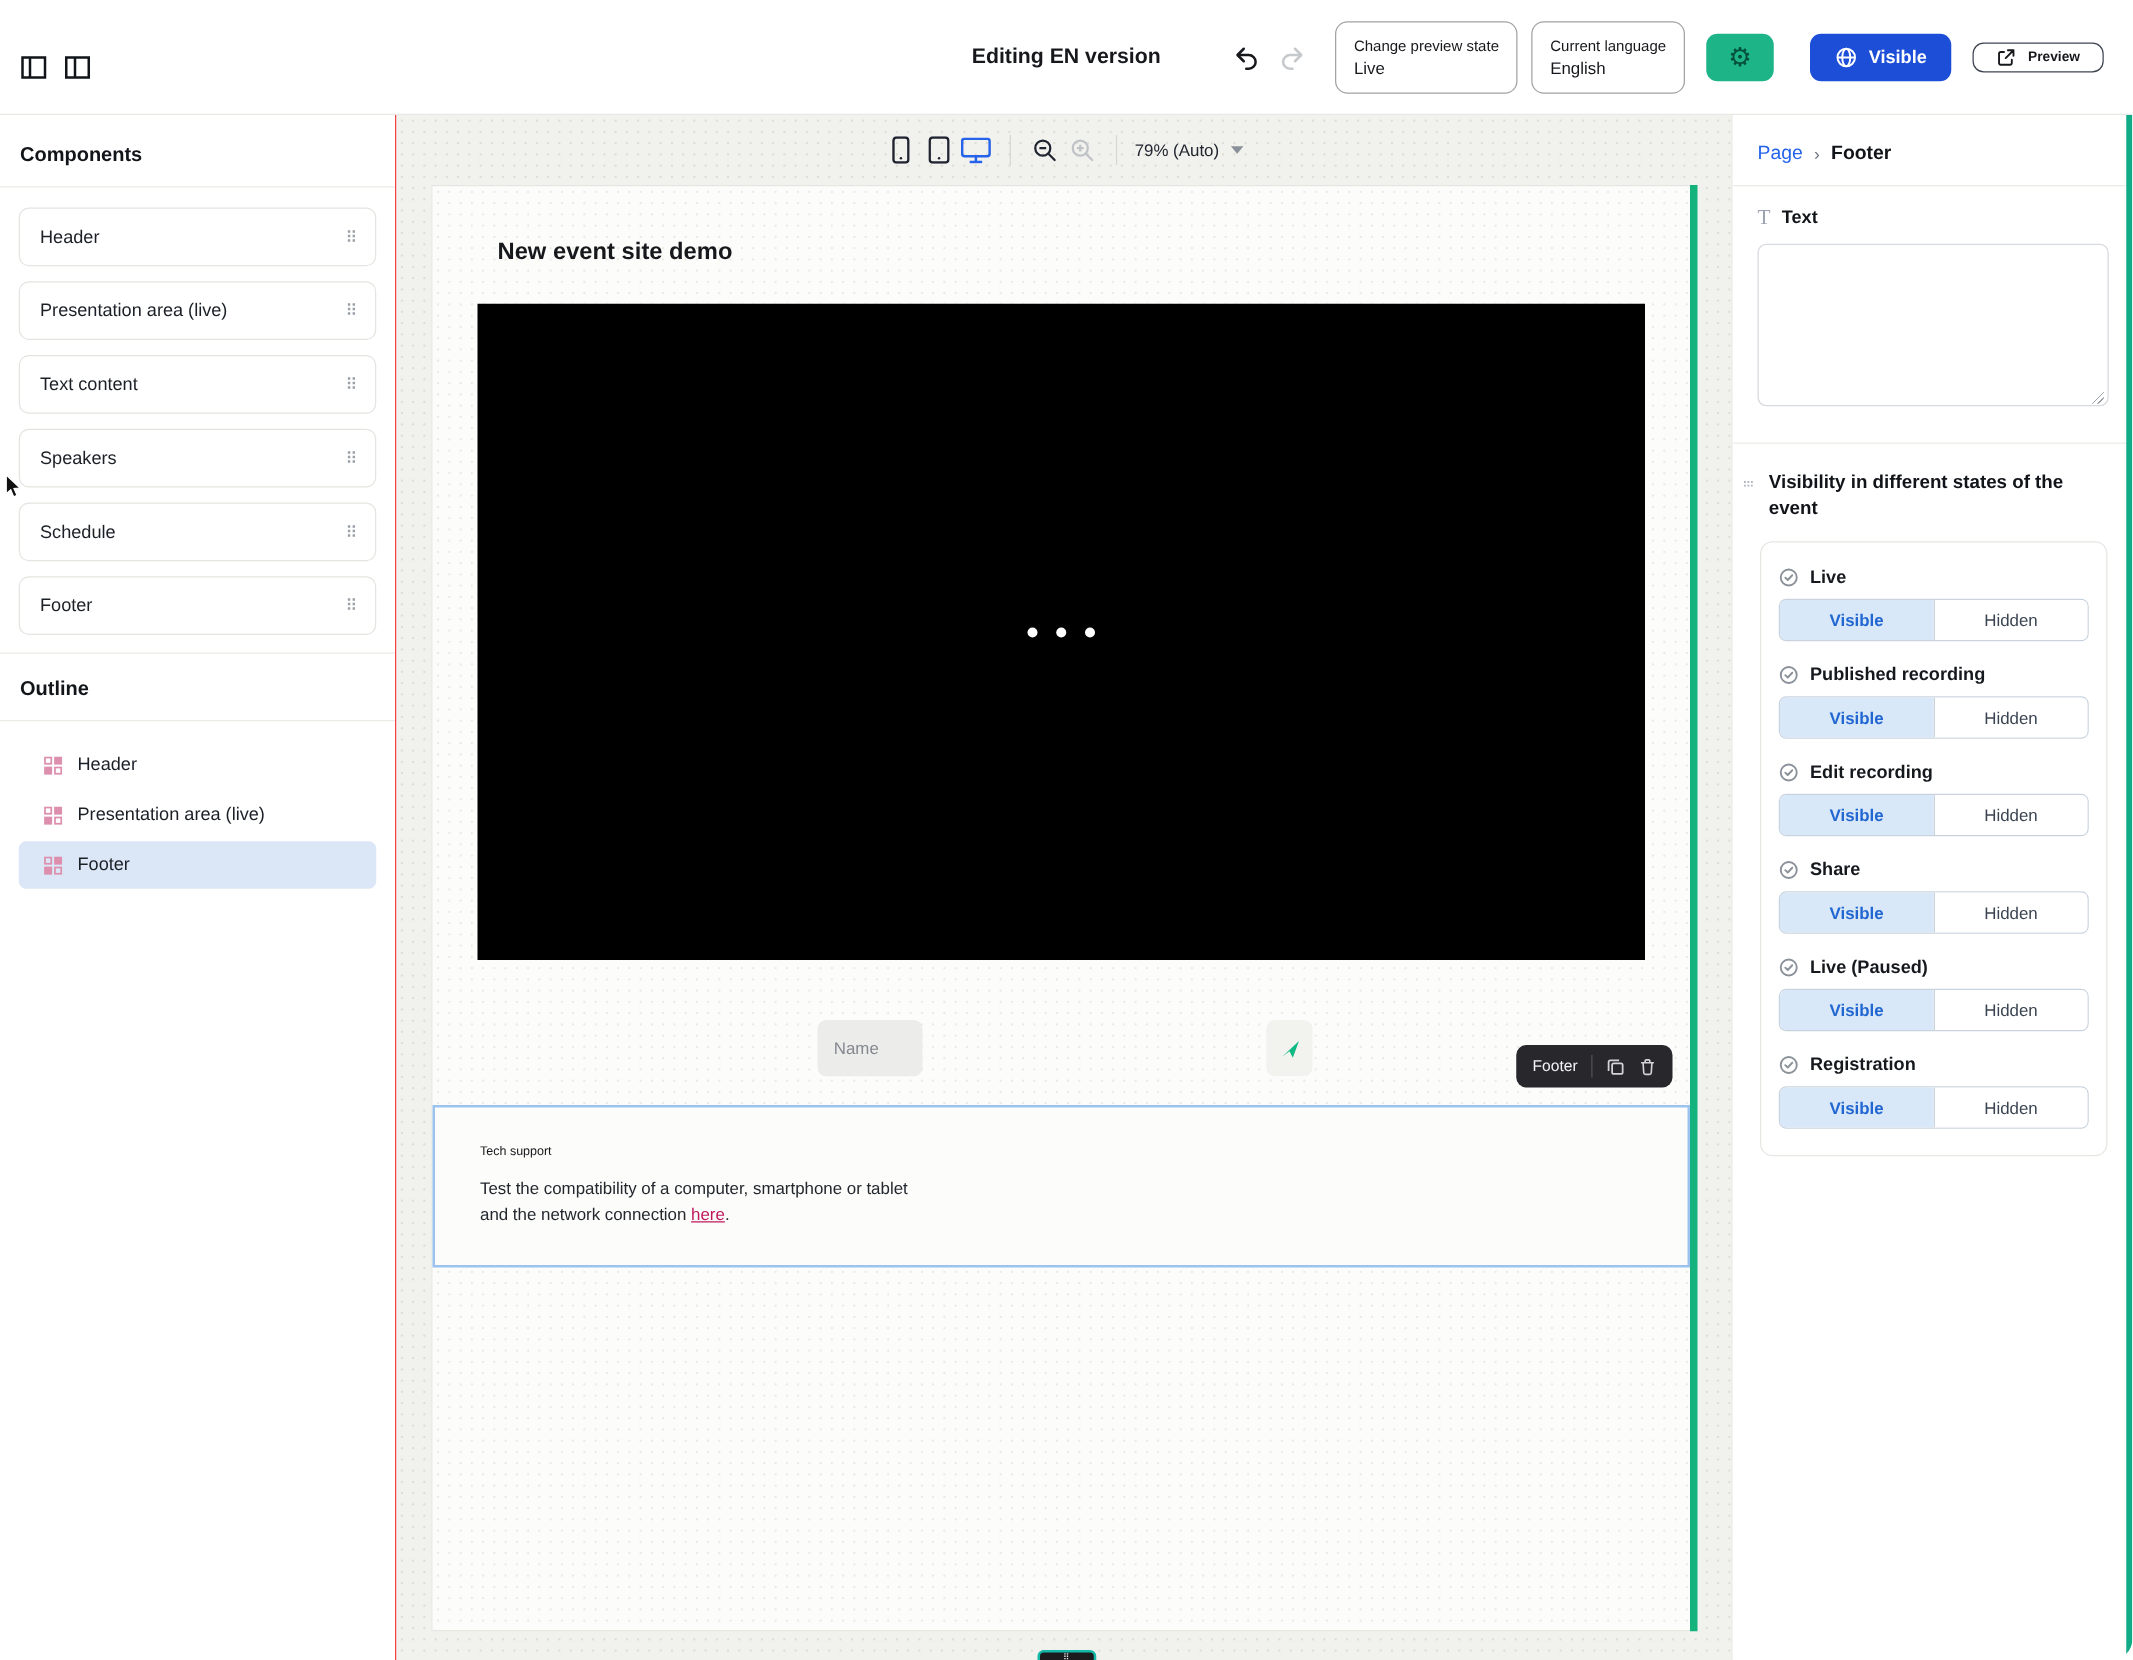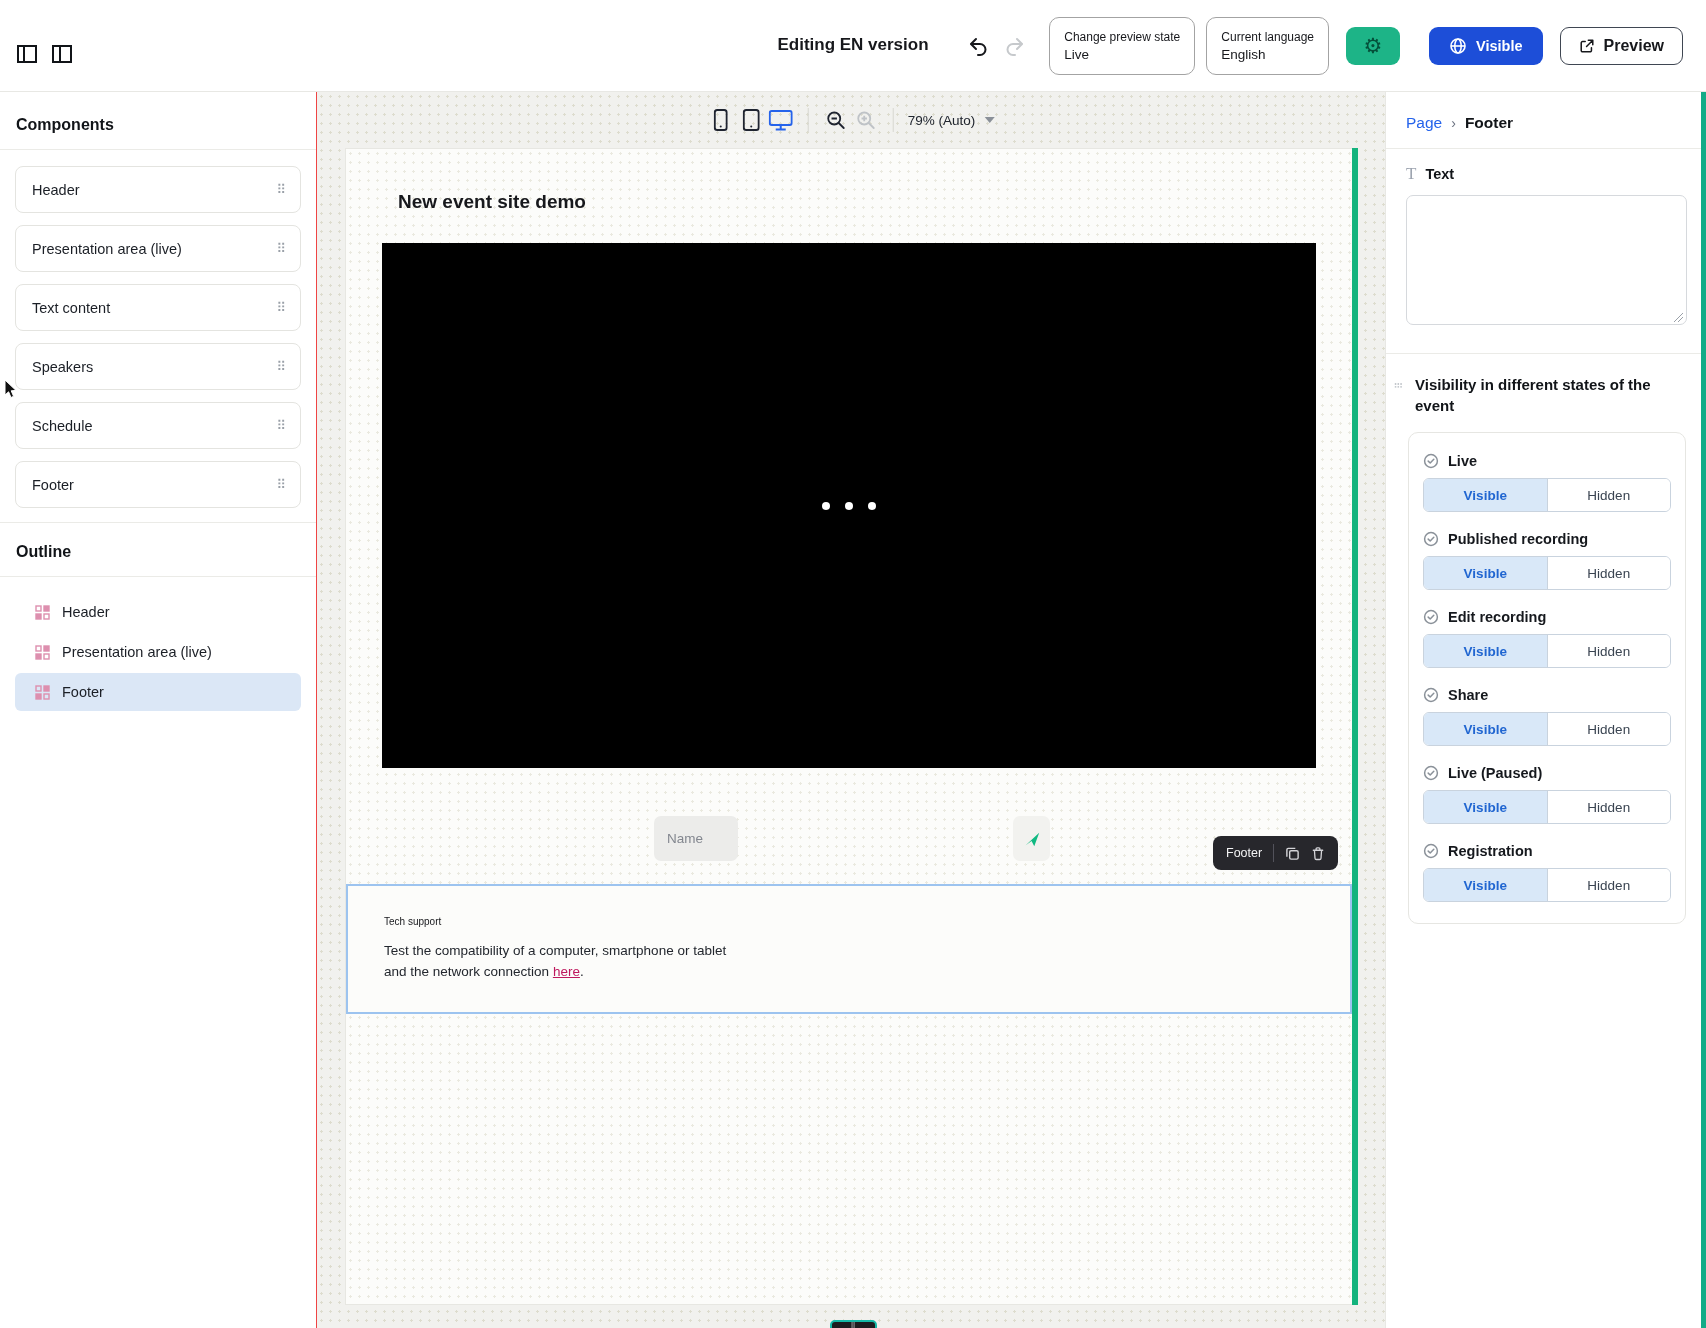--- a/index.html
+++ b/index.html
@@ -1,31 +1,31 @@
 <!DOCTYPE html>
 <html><head>
 <meta charset="utf-8">
 <style>
   * { margin:0; padding:0; box-sizing:border-box; }
   body { font-family:"Liberation Sans", sans-serif; background:#fff; }
-  #app { position:relative; width:1706px; height:1328px; overflow:hidden; background:#fff; color:#15181d; }
+  #app { position:relative; width:1706px; height:1328px; overflow:hidden; background:#fff; color:#15181d;border-radius:17px; }
 
   
   .topbar { position:absolute; left:0; top:0; width:1706px; height:92px; background:#fff; border-bottom:1px solid #e8e8e4; z-index:30; }
   .panel-toggles { position:absolute; left:15px; top:42px; display:flex; gap:11px; }
   .ptg { width:24px; height:24px; display:flex; align-items:center; justify-content:center; cursor:pointer; }
   .topbar-title { position:absolute; left:853px; top:35px; transform:translateX(-50%); font-size:17px; font-weight:700; color:#17181c; white-space:nowrap; }
   .topbar-right { position:absolute; right:23px; top:0; height:92px; display:flex; align-items:center; gap:11px; }
   .hist-btn { width:26px; height:26px; display:flex; align-items:center; justify-content:center; }
   .drop-box { border:1px solid #a3a3a3; border-radius:10px; padding:8px 14px; height:58px; min-width:110px; background:#fff; display:flex; flex-direction:column; justify-content:center; gap:3px; }
   .drop-box .lbl { font-size:12px; color:#17181c; }
   .drop-box .val { font-size:13.5px; color:#17181c; }
   .gear-btn { width:54px; height:38px; border-radius:9px; background:#1db487; display:flex; align-items:center; justify-content:center; font-size:21px; color:#04503a; margin-left:6px; cursor:pointer; }
   .publish-btn { height:38px; padding:0 20px; border-radius:9px; background:#1d4ed8; color:#fff; font-size:14.5px; font-weight:700; display:flex; align-items:center; gap:9px; margin-left:18px; cursor:pointer; }
-  .preview-btn { height:38px; padding:0 18px; border-radius:9px; background:#fff; border:1px solid #3f4652; color:#17181c; font-size:16px; font-weight:700; display:flex; align-items:center; gap:9px; margin-left:6px; cursor:pointer; }
+  .preview-btn { height:24px; padding:0 18px; border-radius:9px; background:#fff; border:1px solid #3f4652; color:#17181c; font-size:11px; font-weight:700; display:flex; align-items:center; gap:9px; margin-left:6px; cursor:pointer; }
 
   
   .sidebar { position:absolute; left:0; top:92px; width:317px; bottom:0; background:#fff; border-right:1px solid #ef4444; z-index:20; }
   .side-h { padding:24px 16px 15px; font-size:16px; font-weight:700; color:#111418; }
   .side-h.outline-h { padding:20px 16px 15px; }
   hr.full { border:none; border-top:1px solid #ebebe7; }
   .comp-list { padding:16px 15px 14px; display:flex; flex-direction:column; gap:12px; }
   .comp-card { height:47px; background:#fff; border:1px solid #e4e4e0; border-radius:8px; display:flex; align-items:center; justify-content:space-between; padding:0 14px 0 16px; cursor:grab; }
   .comp-card .c-lbl { font-size:14.5px; color:#1b1f26; }
   .drag-dots { color:#9aa0a8; font-size:13px; line-height:1; cursor:grab; }

